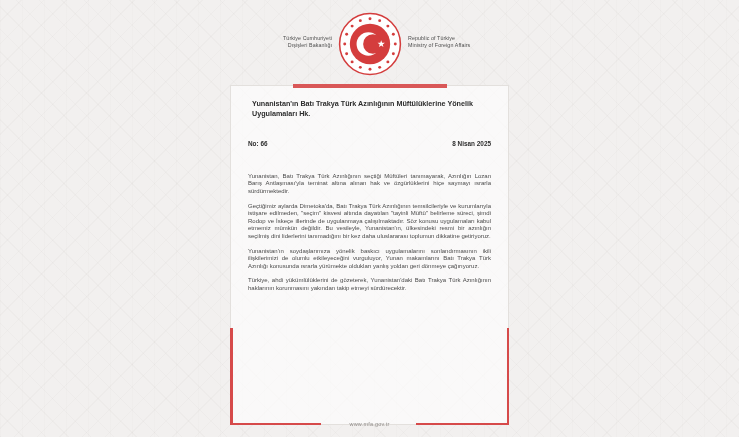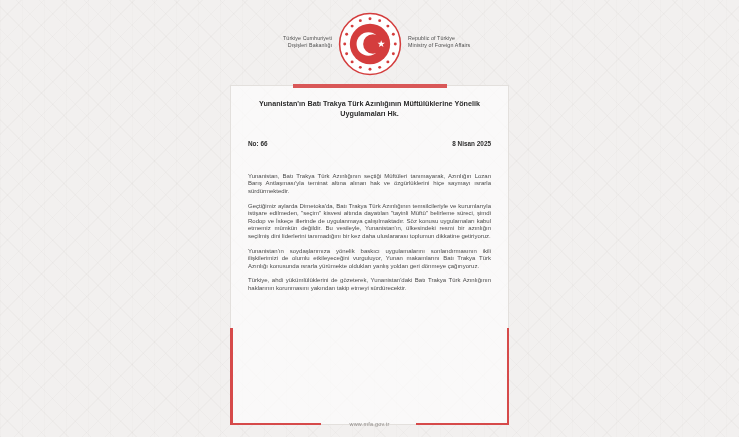--- a/index.html
+++ b/index.html
@@ -18,21 +18,21 @@
   .ministry-name.en{left:408px;width:160px;text-align:left;}
   .emblem{position:absolute;left:338px;top:12px;width:64px;height:64px;}
 
   .page{
     position:absolute;left:230px;top:85px;width:279px;height:340px;box-sizing:border-box;
     background:rgba(255,255,255,0.62);
     border:1px solid #e3e0dd;
   }
   .top-accent{position:absolute;top:-2px;left:50%;transform:translateX(-50%);width:154px;height:4px;background:#d95757;}
   .content{padding:13px 17px 0 17px;}
-  .doc-title{margin:0 4px;font-size:7.2px;line-height:10.4px;font-weight:bold;color:#2d2d2d;text-align:center;}
+  .doc-title{margin:0 4px;font-size:7.2px;line-height:10.4px;font-weight:bold;color:#2d2d2d;}
   .meta-row{display:flex;justify-content:space-between;margin-top:20px;font-size:6.4px;font-weight:bold;color:#2d2d2d;}
   .body-text{margin-top:26px;}
   .body-text p{margin:0 0 7px 0;font-size:6px;line-height:7.6px;color:#4a4a4a;text-align:justify;}
   .side-rule{position:absolute;bottom:-1px;width:2.5px;height:97px;background:#d64a4a;}
   .side-rule.left{left:-1px;}
   .side-rule.right{right:-1px;}
   .bottom-rule{position:absolute;bottom:-1px;height:2.5px;background:#d64a4a;}
   .bottom-rule.left{left:-1px;width:91px;}
   .bottom-rule.right{right:-1px;width:93px;}
   .footer-url{

